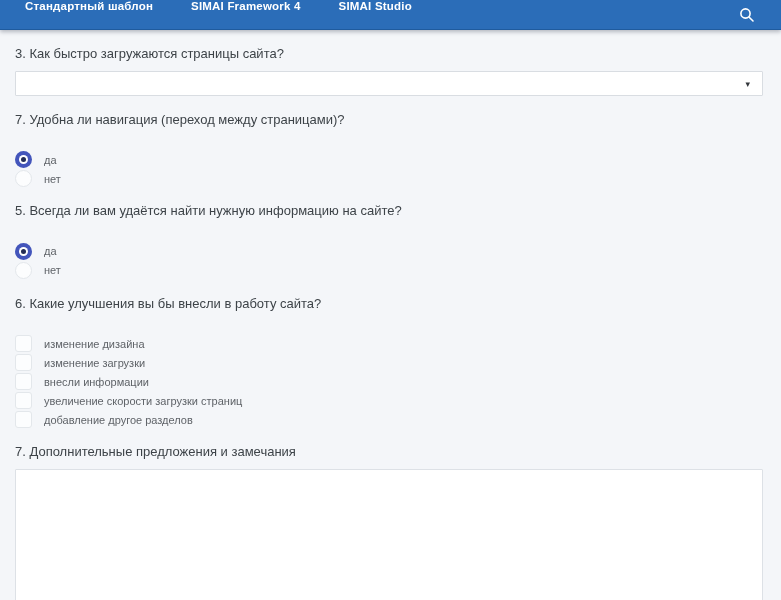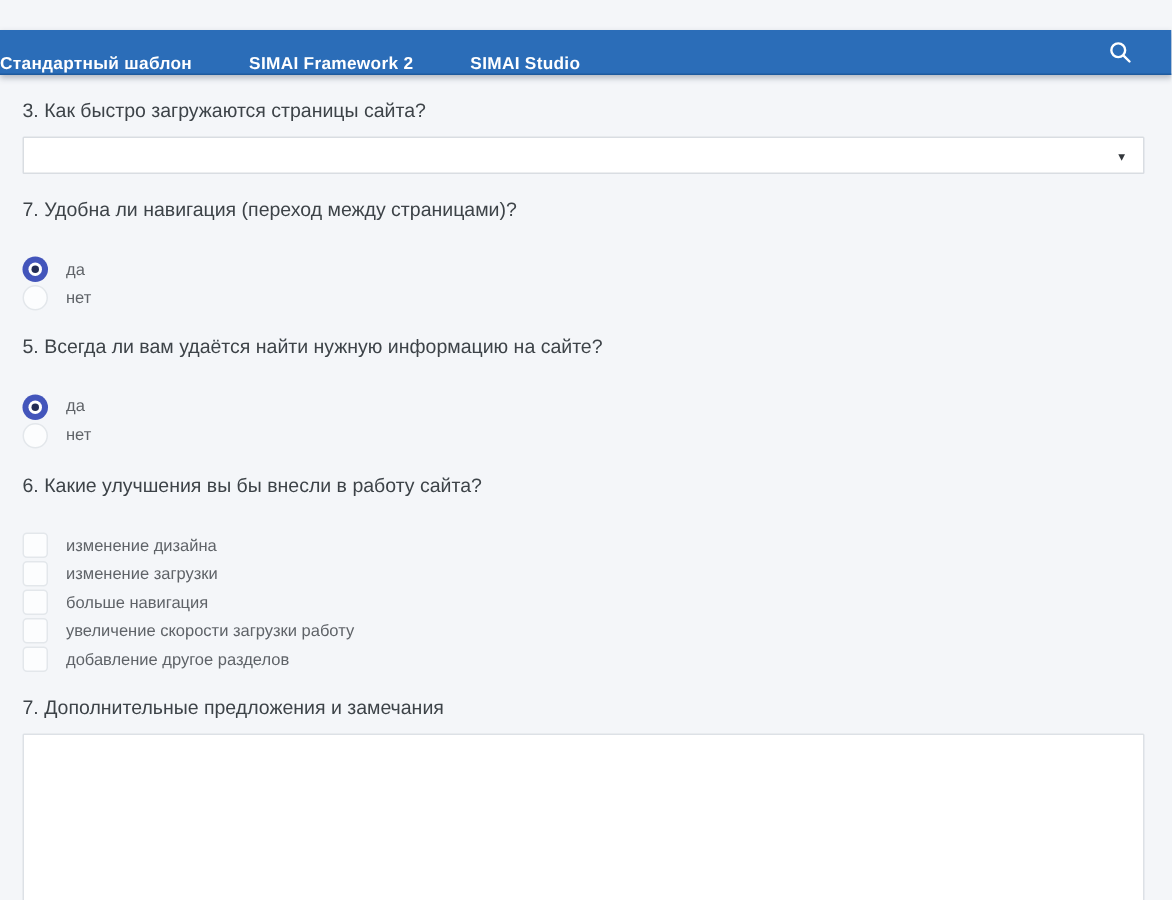--- a/index.html
+++ b/index.html
@@ -8,25 +8,25 @@
     background: #f4f6f9;
     font-family: "Liberation Sans", sans-serif;
     overflow: hidden;
   }
 
   
   .nav {
     height: 30px;
     background: #2b6db8;
     display: flex;
-    align-items: flex-end;
+    align-items: flex-start;
+    padding-left: 25px;
     position: relative;
     box-shadow: 0 2px 4px rgba(60,70,90,0.35);
     border-bottom: 1px solid #1f5b9e;
-    margin-top: 20px;
   }
   .tab {
     color: #ffffff;
     font-size: 11.5px;
     font-weight: bold;
     margin-right: 38px;
     letter-spacing: .2px;
     cursor: pointer;
     white-space: nowrap;
   }
@@ -134,21 +134,21 @@
     font-size: 12px;
     color: #3d4348;
     padding: 4px 6px;
   }
 </style>
 </head>
 <body>
 
 <div class="nav">
   <span class="tab">Стандартный шаблон</span>
-  <span class="tab">SIMAI Framework 2</span>
+  <span class="tab">SIMAI Framework 4</span>
   <span class="tab">SIMAI Studio</span>
   <span class="search">
     <svg width="16" height="16" viewBox="0 0 16 16">
       <circle cx="6.5" cy="6.5" r="4.6" fill="none" stroke="#ffffff" stroke-width="1.6"></circle>
       <line x1="10.2" y1="10.2" x2="14" y2="14" stroke="#ffffff" stroke-width="1.6" stroke-linecap="round"></line>
     </svg>
   </span>
 </div>
 
 <div class="content">
@@ -188,25 +188,25 @@
     <div class="opt-row">
       <span class="ctl checkbox"></span>
       <span class="opt-label">изменение дизайна</span>
     </div>
     <div class="opt-row">
       <span class="ctl checkbox"></span>
       <span class="opt-label">изменение загрузки</span>
     </div>
     <div class="opt-row">
       <span class="ctl checkbox"></span>
-      <span class="opt-label">больше навигация</span>
-    </div>
-    <div class="opt-row">
-      <span class="ctl checkbox"></span>
-      <span class="opt-label">увеличение скорости загрузки работу</span>
+      <span class="opt-label">внесли информации</span>
+    </div>
+    <div class="opt-row">
+      <span class="ctl checkbox"></span>
+      <span class="opt-label">увеличение скорости загрузки страниц</span>
     </div>
     <div class="opt-row">
       <span class="ctl checkbox"></span>
       <span class="opt-label">добавление другое разделов</span>
     </div>
   </div>
 
   <div class="question q7">7. Дополнительные предложения и замечания</div>
   <textarea class="comments" style=""></textarea>
 

